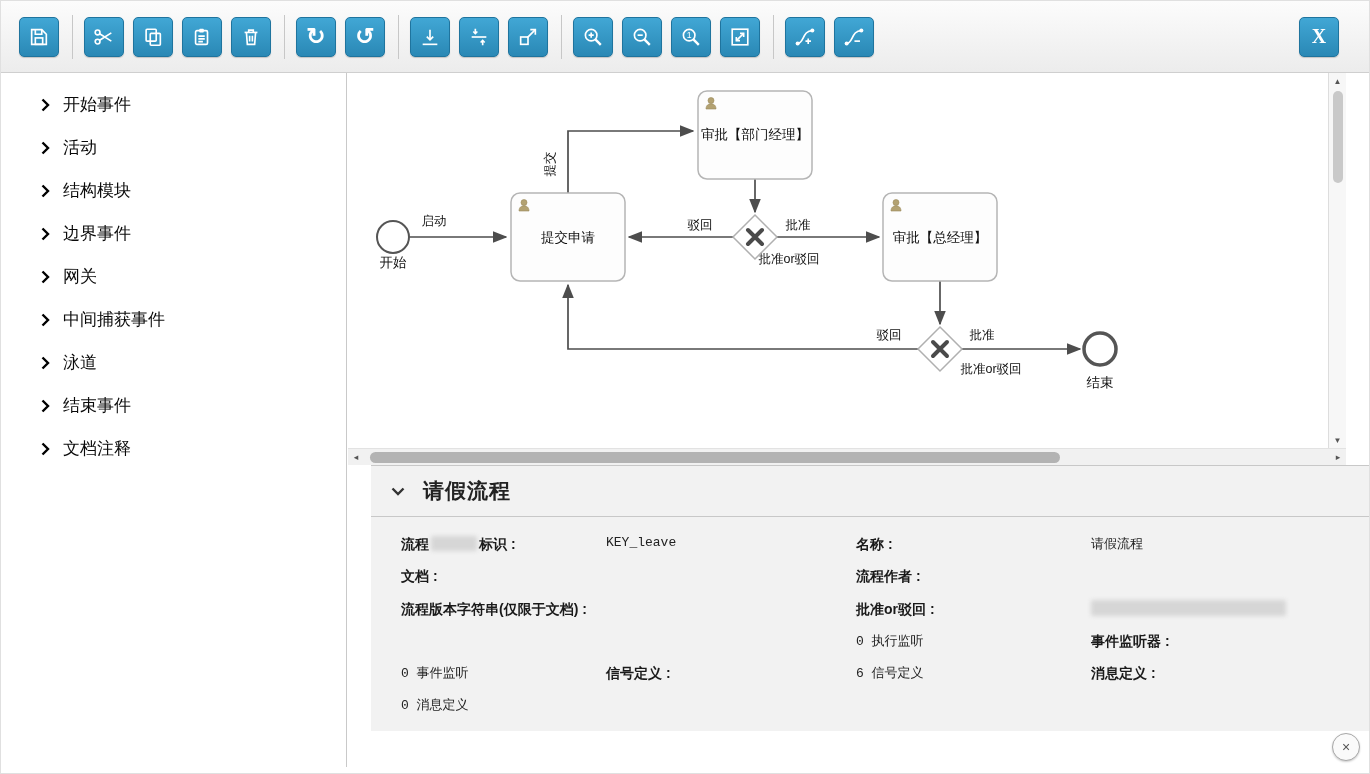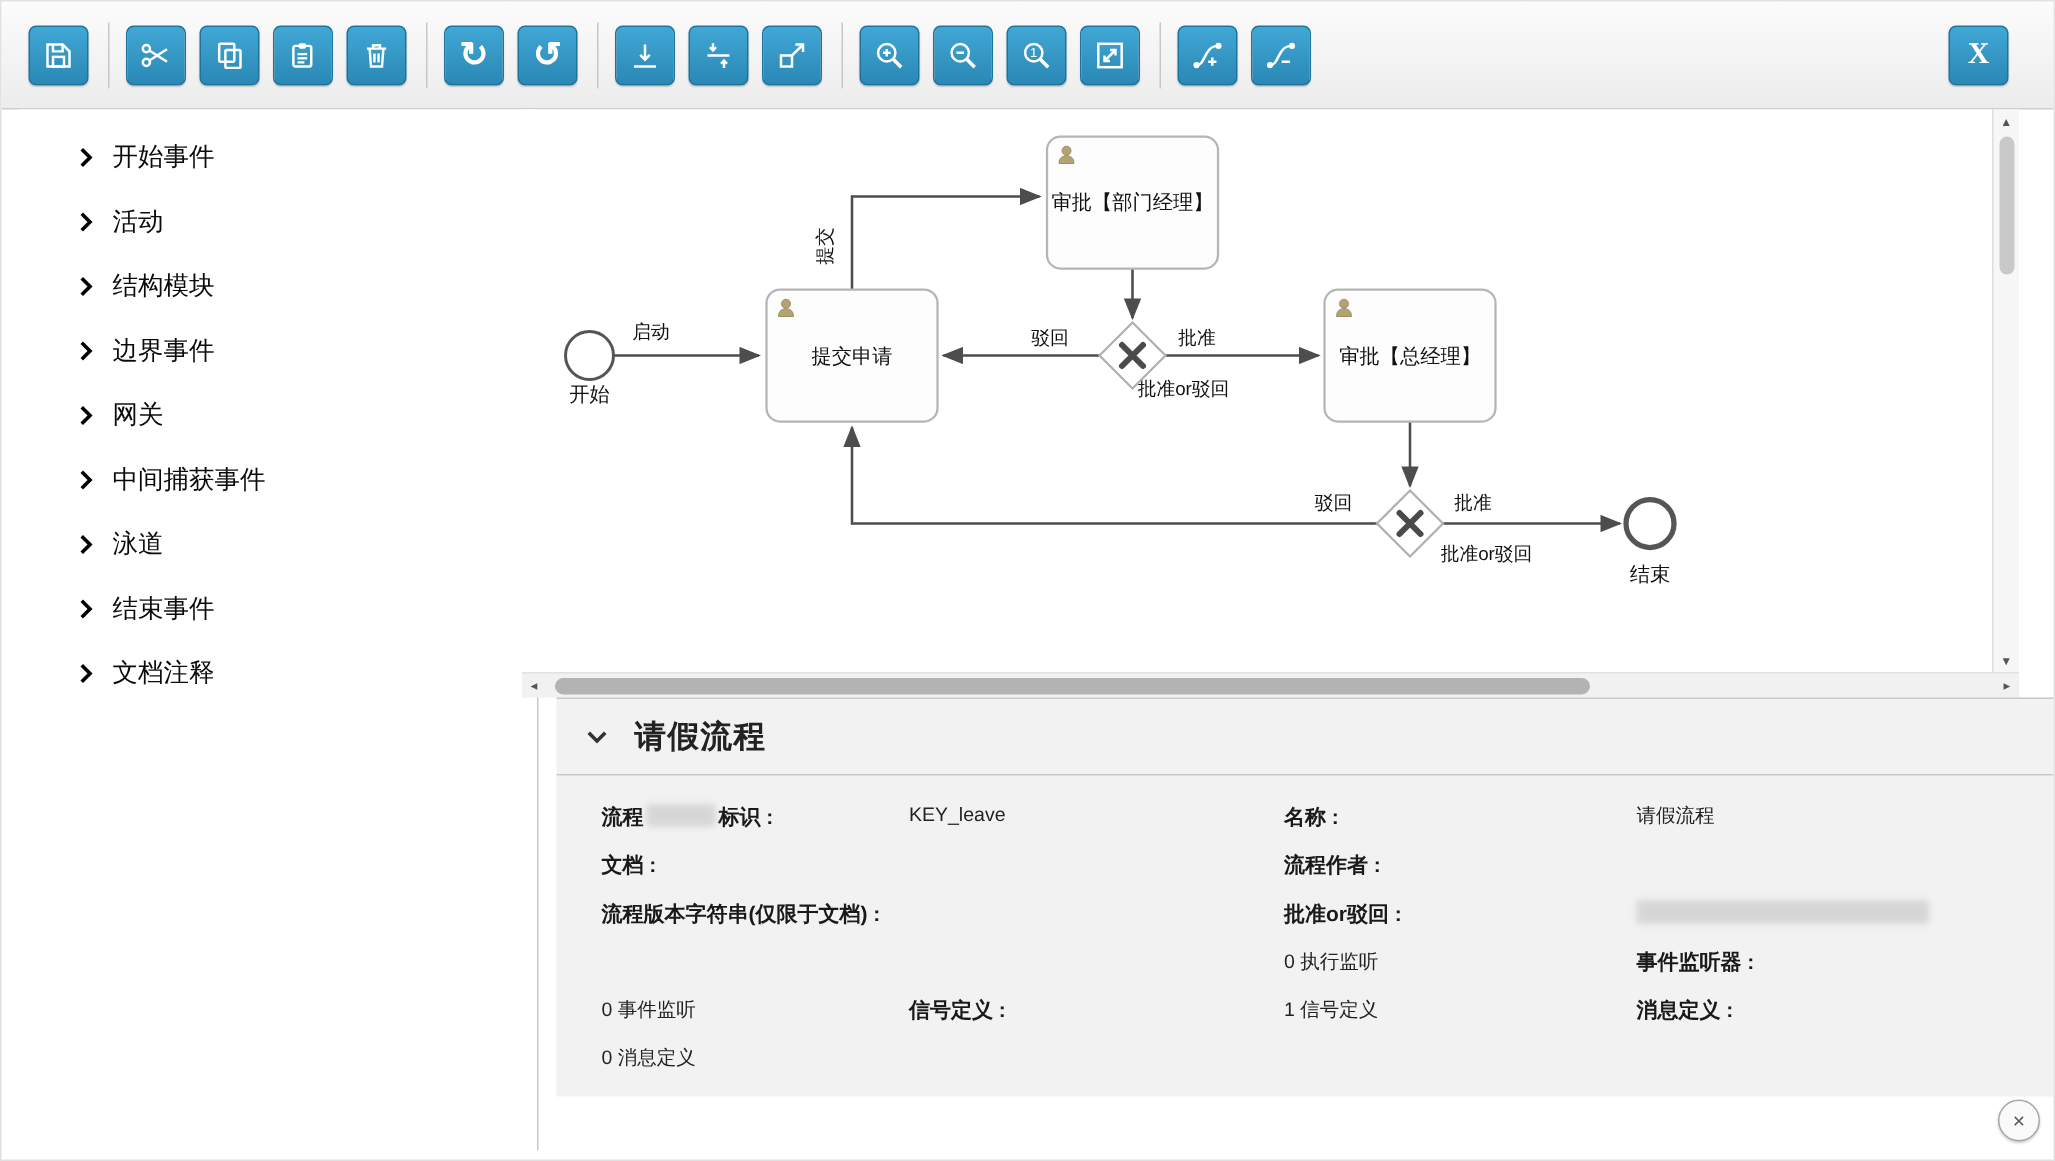--- a/index.html
+++ b/index.html
@@ -14,21 +14,21 @@
     background:linear-gradient(#41a7d5,#2a88b5);border:1px solid #1f749e;
     display:flex;align-items:center;justify-content:center;margin-right:9px;
     box-shadow:0 1px 1px rgba(0,0,0,.18);cursor:pointer;padding:0;}
   .tbtn svg{display:block;}
   .tbtn .glyph{color:#fff;font-size:23px;line-height:1;font-weight:bold;}
   .tdiv{width:1px;height:44px;background:#c7c7c7;margin:0 11px 0 4px;flex:0 0 auto;}
   .tbtn-x{margin-left:auto;margin-right:12px;font-family:"Liberation Serif","DejaVu Serif",serif;
     font-weight:bold;font-size:20px;color:#fff;}
 
   
-  .palette{position:absolute;left:12px;top:72px;width:346px;height:694px;background:#fff;
+  .palette{position:absolute;left:0;top:72px;width:346px;height:694px;background:#fff;
     border-right:1px solid #c9c9c9;box-sizing:border-box;padding-top:10px;}
   .pitem{display:flex;align-items:center;gap:13px;padding:10px 0 10px 40px;cursor:pointer;}
   .pitem .plabel-txt{font-size:17px;color:#0a0a0a;}
 
   
   .canvas{position:absolute;left:347px;top:72px;width:980px;height:375px;background:#fff;overflow:hidden;}
   .diagram{position:absolute;left:0;top:0;}
   .diagram text{font-family:"Liberation Sans","DejaVu Sans",sans-serif;fill:#111;}
   .nlabel{font-size:13.5px;text-anchor:middle;}
   .elabel{font-size:12.5px;text-anchor:middle;}
@@ -49,21 +49,21 @@
   
   .props{position:absolute;left:347px;top:464px;width:998px;height:266px;background:#f2f2f2;
     border-top:1px solid #c8c8c8;box-sizing:border-box;margin-left:23px;}
   .props-header{height:50px;display:flex;align-items:center;gap:14px;padding-left:16px;
     border-bottom:1px solid #c8c8c8;}
   .props-title{font-size:21px;font-weight:bold;color:#222;letter-spacing:1px;}
   .chev-btn{background:none;border:none;padding:4px;cursor:pointer;display:flex;}
   .props-body{padding:17px 20px 0 30px;display:grid;grid-template-columns:205px 250px 235px 1fr;
     row-gap:12px;font-size:14px;color:#1a1a1a;align-items:start;}
   .flabel{font-weight:bold;line-height:1.45;}
-  .fvalue{font-family:Liberation Sans, sans-serif;font-size:13px;padding-top:1px;color:#222;}
+  .fvalue{font-family:Liberation Mono, monospace;font-size:13px;padding-top:1px;color:#222;}
   .redact{display:inline-block;background:#d6d6d6;filter:blur(2px);border-radius:2px;vertical-align:-2px;}
   .redact.small{width:46px;height:15px;margin:0 2px;}
   .redact.wide{width:195px;height:16px;}
 
   
   .close-fab{position:absolute;right:9px;bottom:12px;width:26px;height:26px;border-radius:50%;
     border:1px solid #a8a8a8;background:#fafafa;display:flex;align-items:center;justify-content:center;
     font-size:14px;color:#555;box-shadow:0 1px 2px rgba(0,0,0,.2);cursor:pointer;}
 </style>
 </head>
@@ -371,21 +371,21 @@
       <div class="flabel">批准or驳回 :</div>
       <div class="fvalue"><span class="redact wide"></span></div>
 
       <div></div>
       <div></div>
       <div class="fvalue">0 执行监听</div>
 
       <div class="flabel">事件监听器 :</div>
       <div class="fvalue">0 事件监听</div>
       <div class="flabel">信号定义 :</div>
-      <div class="fvalue">1 信号定义</div>
+      <div class="fvalue">6 信号定义</div>
 
       <div class="flabel">消息定义 :</div>
       <div class="fvalue">0 消息定义</div>
       <div></div>
       <div></div>
     </div>
   </div>
 
   <div class="close-fab">×</div>
 

